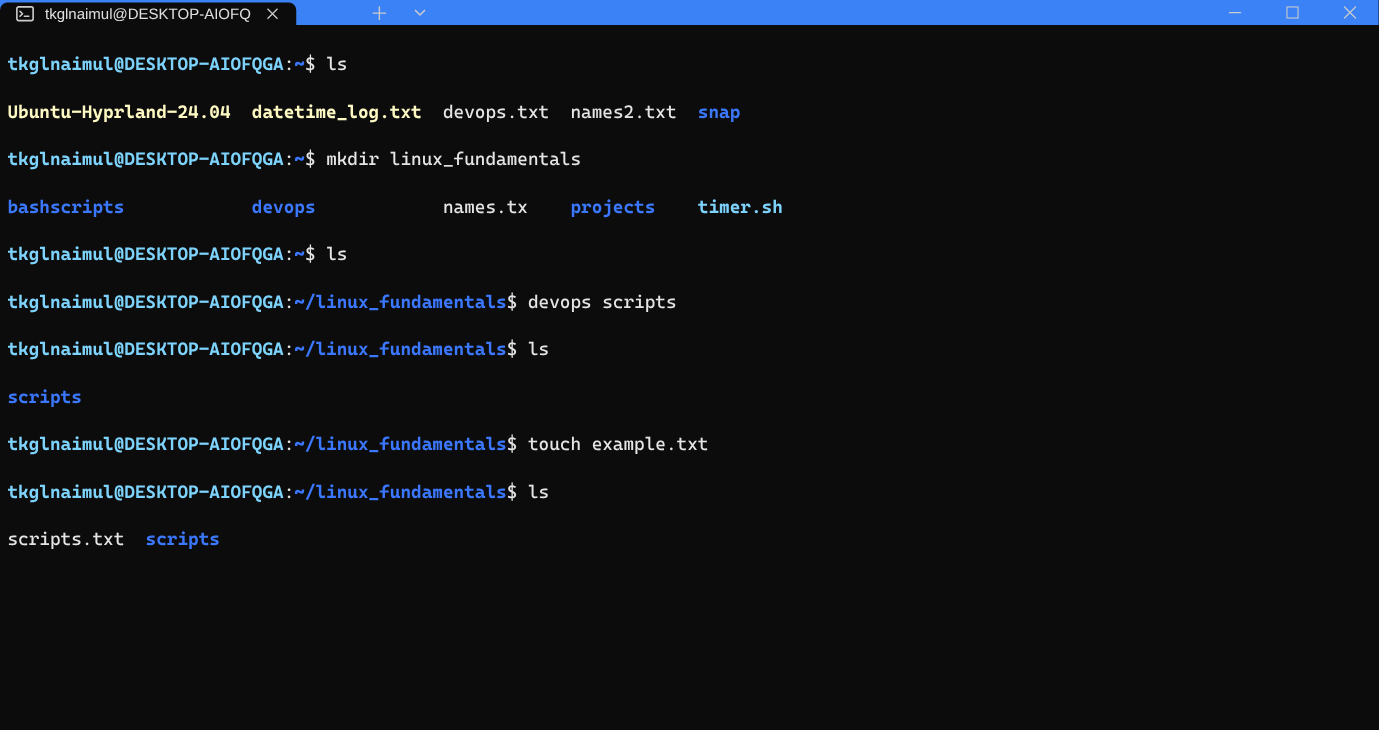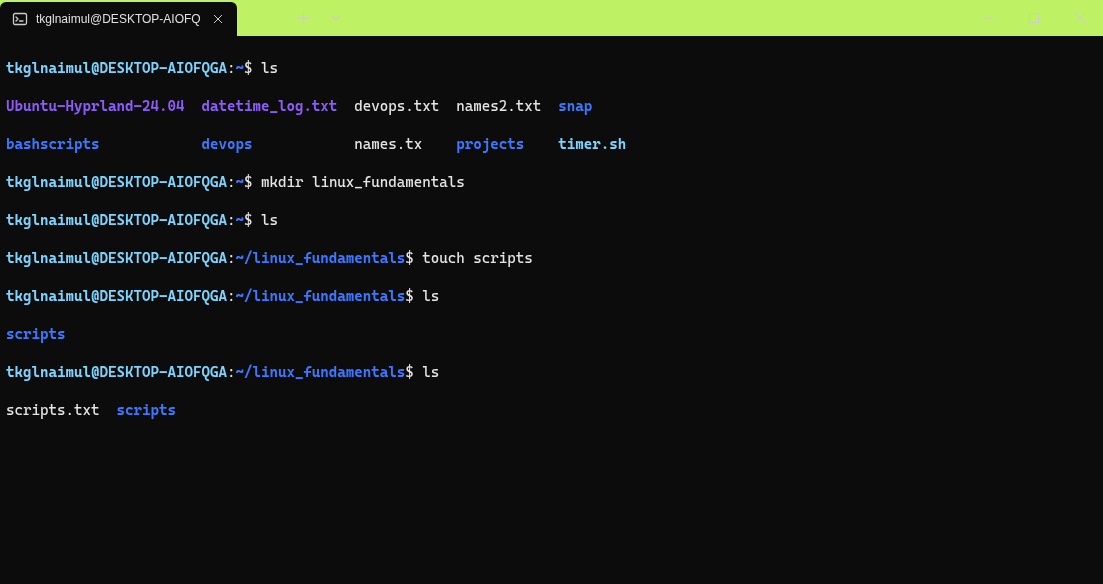--- a/index.html
+++ b/index.html
@@ -10,22 +10,22 @@
     body {
       background: #0c0c0c;
       font-family: 'Cascadia Mono', 'Consolas', monospace;
       font-size: 14.5px;
       width: 1103px;
       height: 584px;
       overflow: hidden;
       color: #cccccc;
     }
     .titlebar {
-      height: 36px;
-      background: #bef264;
+      height: 20px;
+      background: #3b82f6;
       display: flex;
       align-items: stretch;
       user-select: none;
       gap: 42px;
     }
     .tab {
       display: flex;
       align-items: center;
       background: #0c0c0c;
       padding: 0 10px 0 12px;
@@ -102,21 +102,21 @@
       font-family: 'Cascadia Mono', 'Consolas', monospace;
       line-height: 19px;
       white-space: pre;
       letter-spacing: 0;
     }
     .line {
       white-space: pre;
     }
     .g { color: #7dd3fc; font-weight: bold; }
     .b { color: #3b78ff; font-weight: bold; }
-    .c { color: #8b5cf6; font-weight: bold; }
+    .c { color: #fef9c3; font-weight: bold; }
     .w { color: #e5e5e5; }
     @keyframes blink {
       50% { opacity: 0; }
     }
   </style>
 </head>
 <body>
 
 <div class="titlebar">
   <div class="tab">
@@ -162,26 +162,27 @@
       <svg width="10" height="10" viewBox="0 0 10 10" stroke="currentColor" stroke-width="1">
         <path d="M0 0 L10 10 M10 0 L0 10"></path>
       </svg>
     </div>
   </div>
 </div>
 
 <div class="terminal">
 <div class="line"><span class="g">tkglnaimul@DESKTOP-AIOFQGA</span><span class="w">:</span><span class="b">~</span><span class="w">$</span><span class="w"> </span><span class="w">ls</span></div>
 <div class="line"><span class="c">Ubuntu-Hyprland-24.04</span><span>  </span><span class="c">datetime_log.txt</span><span>  </span><span class="w">devops.txt</span><span>  </span><span class="w">names2.txt</span><span>  </span><span class="b">snap</span></div>
+<div class="line"><span class="g">tkglnaimul@DESKTOP-AIOFQGA</span><span class="w">:</span><span class="b">~</span><span class="w">$</span><span class="w"> </span><span class="w">mkdir linux_fundamentals</span></div>
 <div class="line"><span class="b">bashscripts</span><span>            </span><span class="b">devops</span><span>            </span><span class="w">names.tx</span><span>    </span><span class="b">projects</span><span>    </span><span class="g">timer.sh</span></div>
-<div class="line"><span class="g">tkglnaimul@DESKTOP-AIOFQGA</span><span class="w">:</span><span class="b">~</span><span class="w">$</span><span class="w"> </span><span class="w">mkdir linux_fundamentals</span></div>
 <div class="line"><span class="g">tkglnaimul@DESKTOP-AIOFQGA</span><span class="w">:</span><span class="b">~</span><span class="w">$</span><span class="w"> </span><span class="w">ls</span></div>
-<div class="line"><span class="g">tkglnaimul@DESKTOP-AIOFQGA</span><span class="w">:</span><span class="b">~/linux_fundamentals</span><span class="w">$</span><span class="w"> </span><span class="w">touch scripts</span></div>
+<div class="line"><span class="g">tkglnaimul@DESKTOP-AIOFQGA</span><span class="w">:</span><span class="b">~/linux_fundamentals</span><span class="w">$</span><span class="w"> </span><span class="w">devops scripts</span></div>
 <div class="line"><span class="g">tkglnaimul@DESKTOP-AIOFQGA</span><span class="w">:</span><span class="b">~/linux_fundamentals</span><span class="w">$</span><span class="w"> </span><span class="w">ls</span></div>
 <div class="line"><span class="b">scripts</span></div>
+<div class="line"><span class="g">tkglnaimul@DESKTOP-AIOFQGA</span><span class="w">:</span><span class="b">~/linux_fundamentals</span><span class="w">$</span><span class="w"> </span><span class="w">touch example.txt</span></div>
 <div class="line"><span class="g">tkglnaimul@DESKTOP-AIOFQGA</span><span class="w">:</span><span class="b">~/linux_fundamentals</span><span class="w">$</span><span class="w"> </span><span class="w">ls</span></div>
 <div class="line"><span class="w">scripts.txt</span><span>  </span><span class="b">scripts</span></div>
 
 
 
 
 
 
 
 

